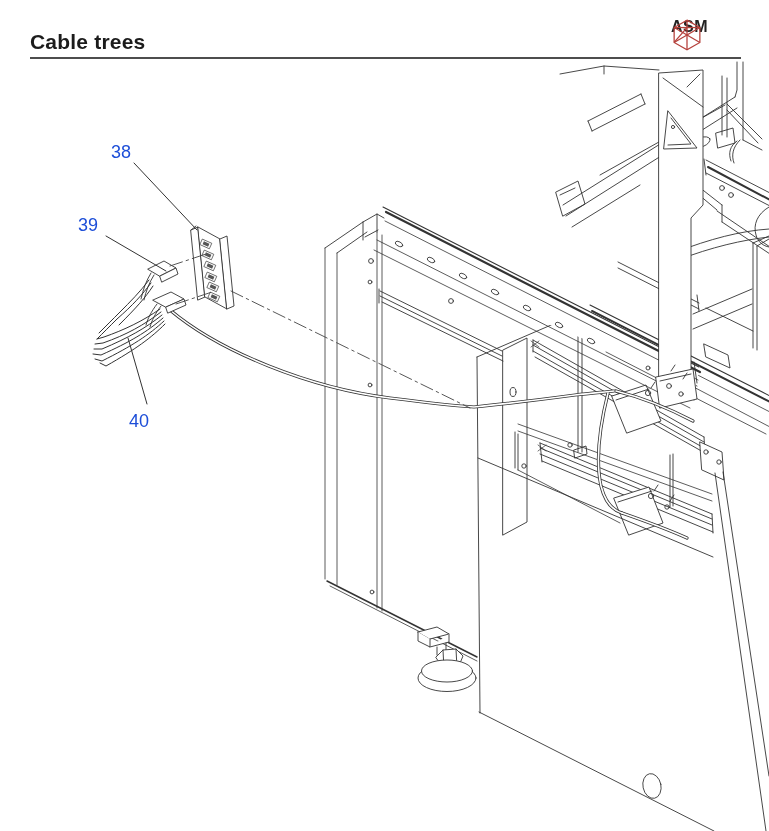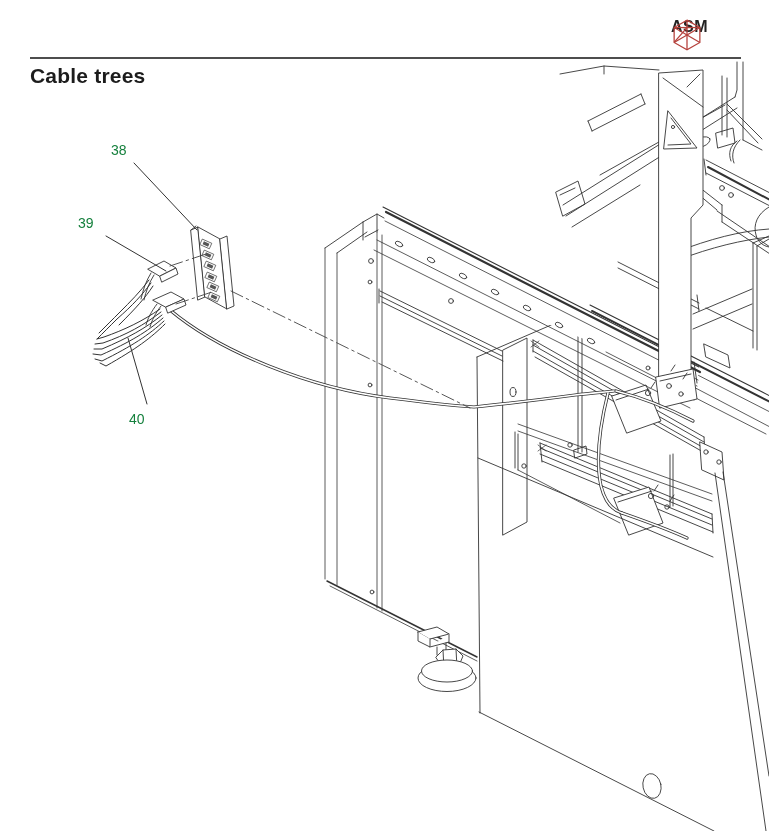--- a/index.html
+++ b/index.html
@@ -1,21 +1,21 @@
 <!DOCTYPE html>
 <html><head>
 <meta charset="utf-8">
 <style>
   html,body{margin:0;padding:0;background:#ffffff;}
   body{width:769px;height:831px;position:relative;font-family:"Liberation Sans",sans-serif;overflow:hidden;}
-  .hdr-title{position:absolute;left:30px;top:30px;font-size:21px;font-weight:bold;color:#1c1c1c;letter-spacing:.2px;margin-top:34px;}
+  .hdr-title{position:absolute;left:30px;top:30px;font-size:21px;font-weight:bold;color:#1c1c1c;letter-spacing:.2px;}
   .hdr-rule{position:absolute;left:30px;top:57px;width:711px;height:2px;background:#4d4d4d;}
   .brand{position:absolute;left:671px;top:18px;display:flex;align-items:center;gap:5px;}
   .brand-name{font-size:16px;font-weight:bold;color:#222;letter-spacing:.5px;}
-  .callout{position:absolute;font-size:14px;color:#15803d;}
+  .callout{position:absolute;font-size:18px;color:#1d4ed8;}
   svg{position:absolute;left:0;top:0;}
   .lineart path,.lineart line,.lineart polygon,.lineart ellipse,.lineart circle,.lineart rect{vector-effect:non-scaling-stroke;}
 </style>
 </head>
 <body>
 
 <header>
   <div class="hdr-title">Cable trees</div>
   <div class="hdr-rule"></div>
   <div class="brand">

